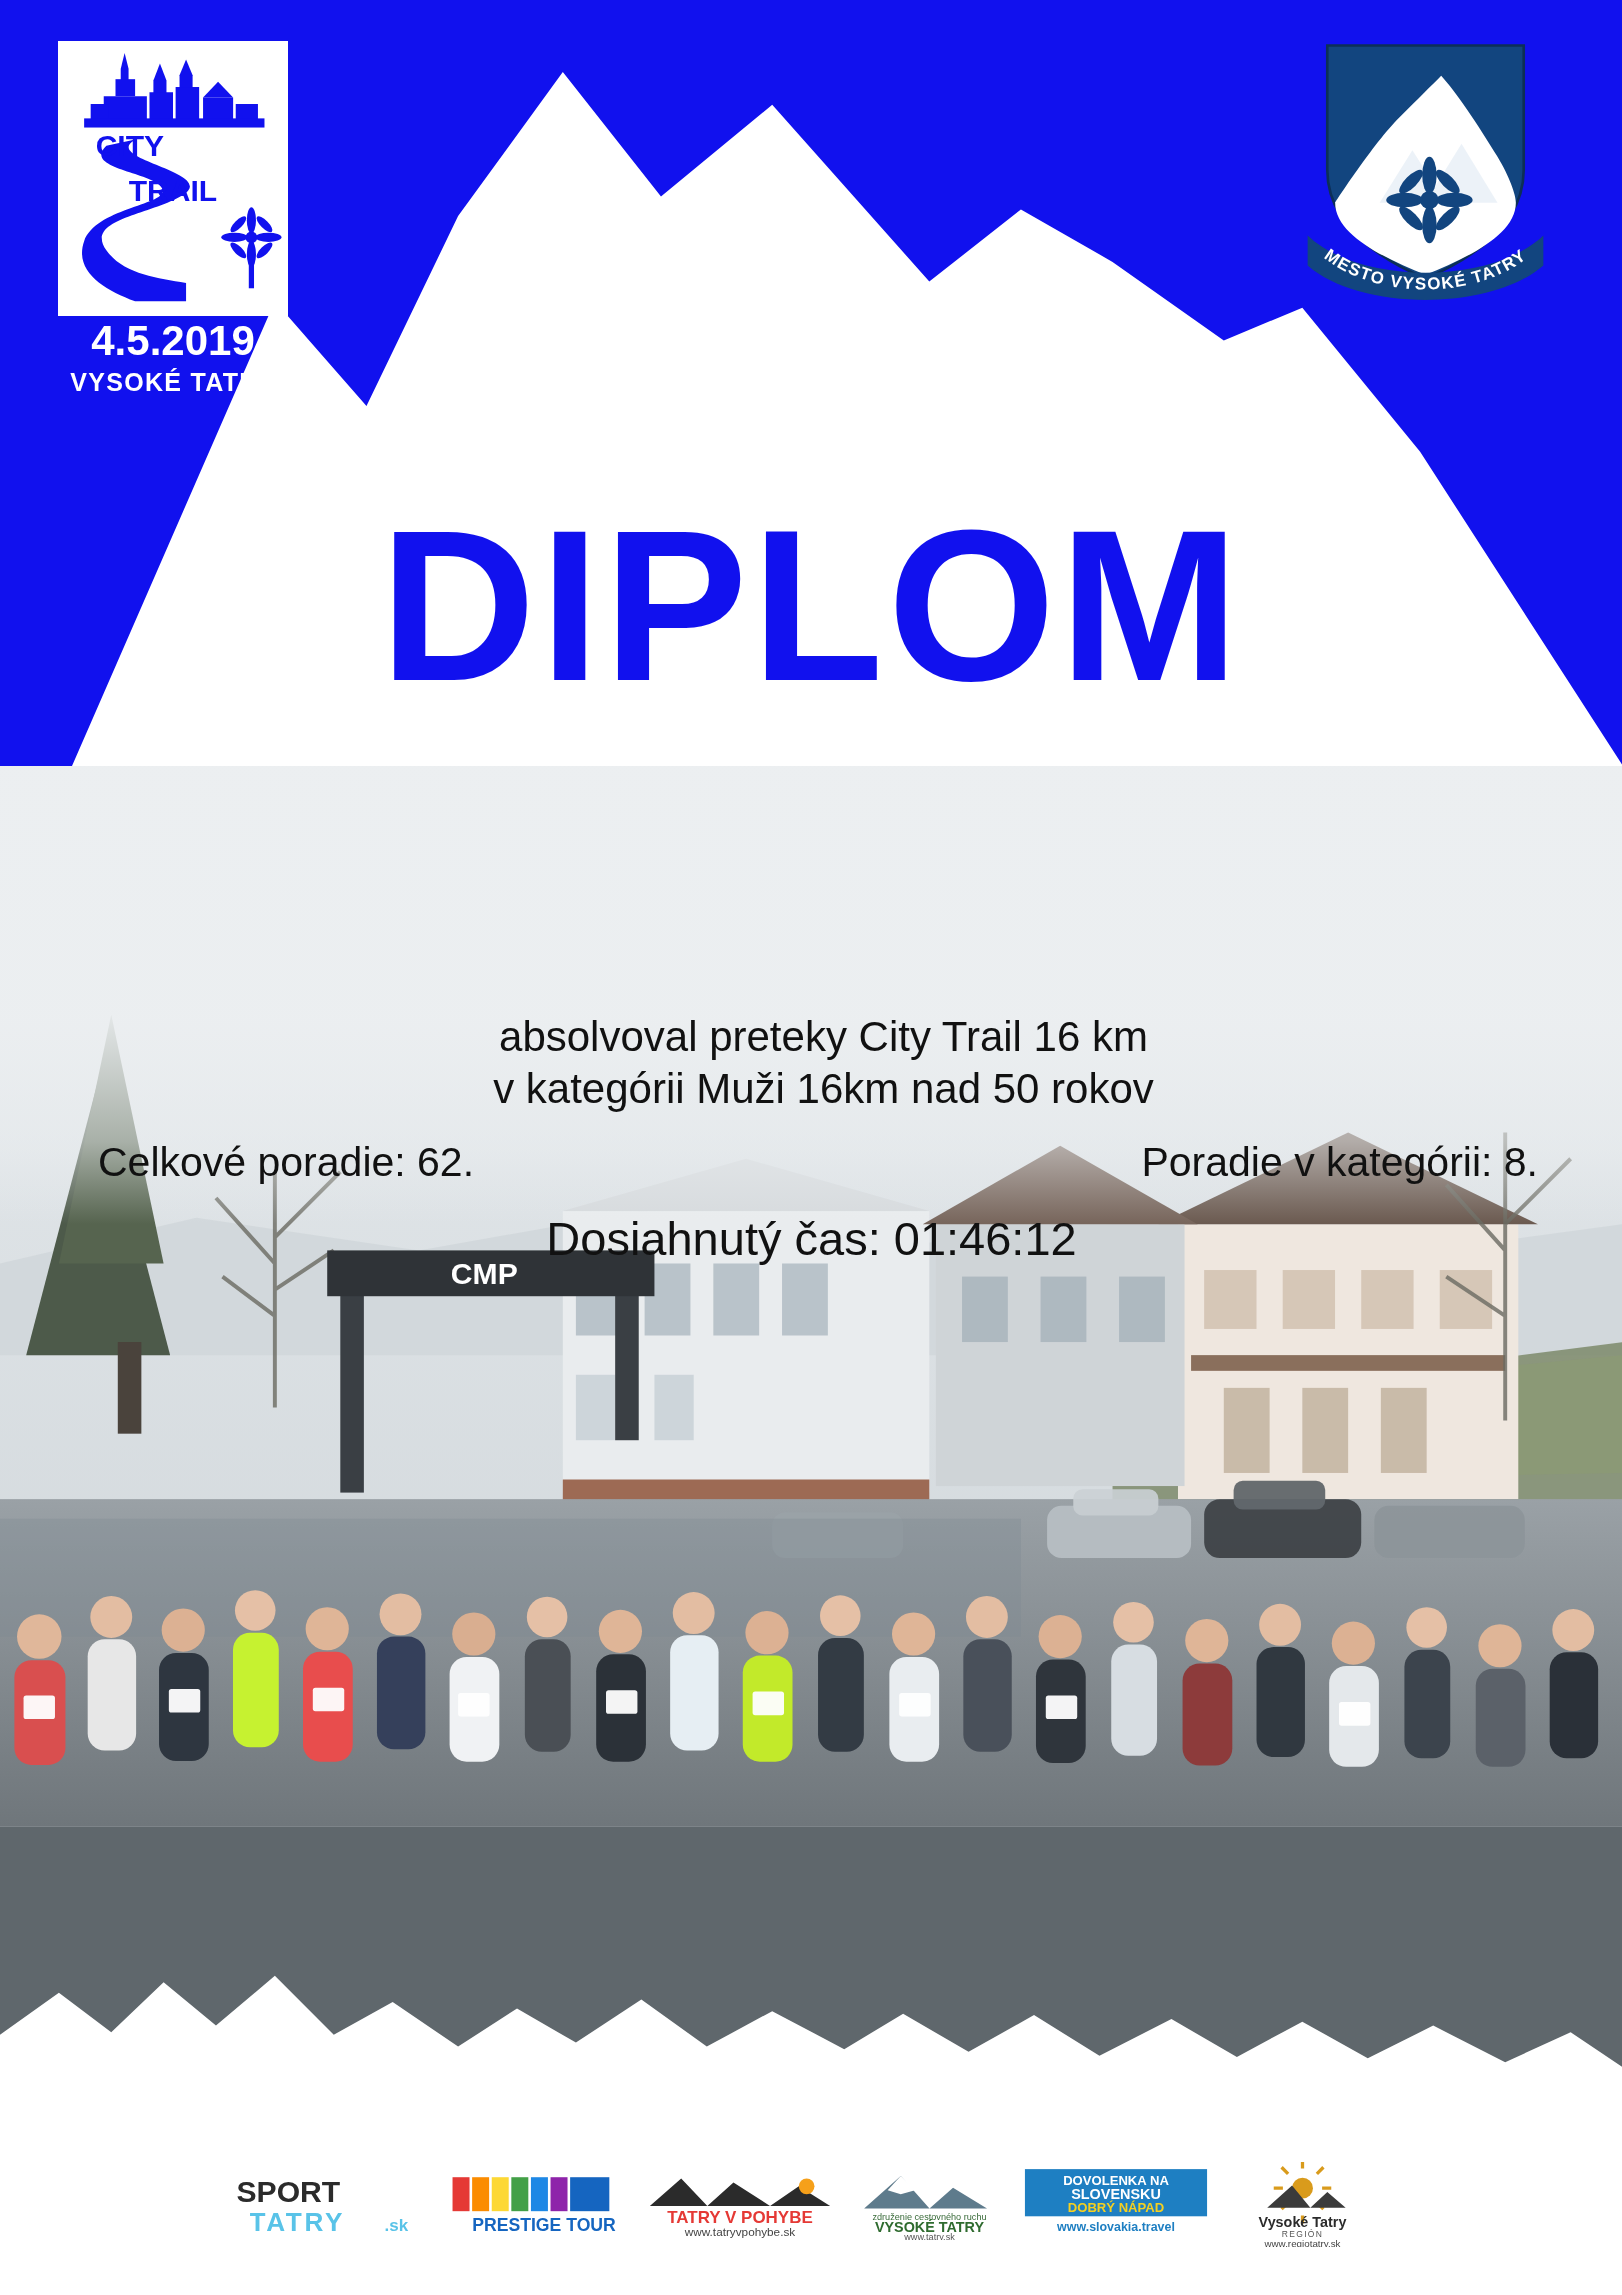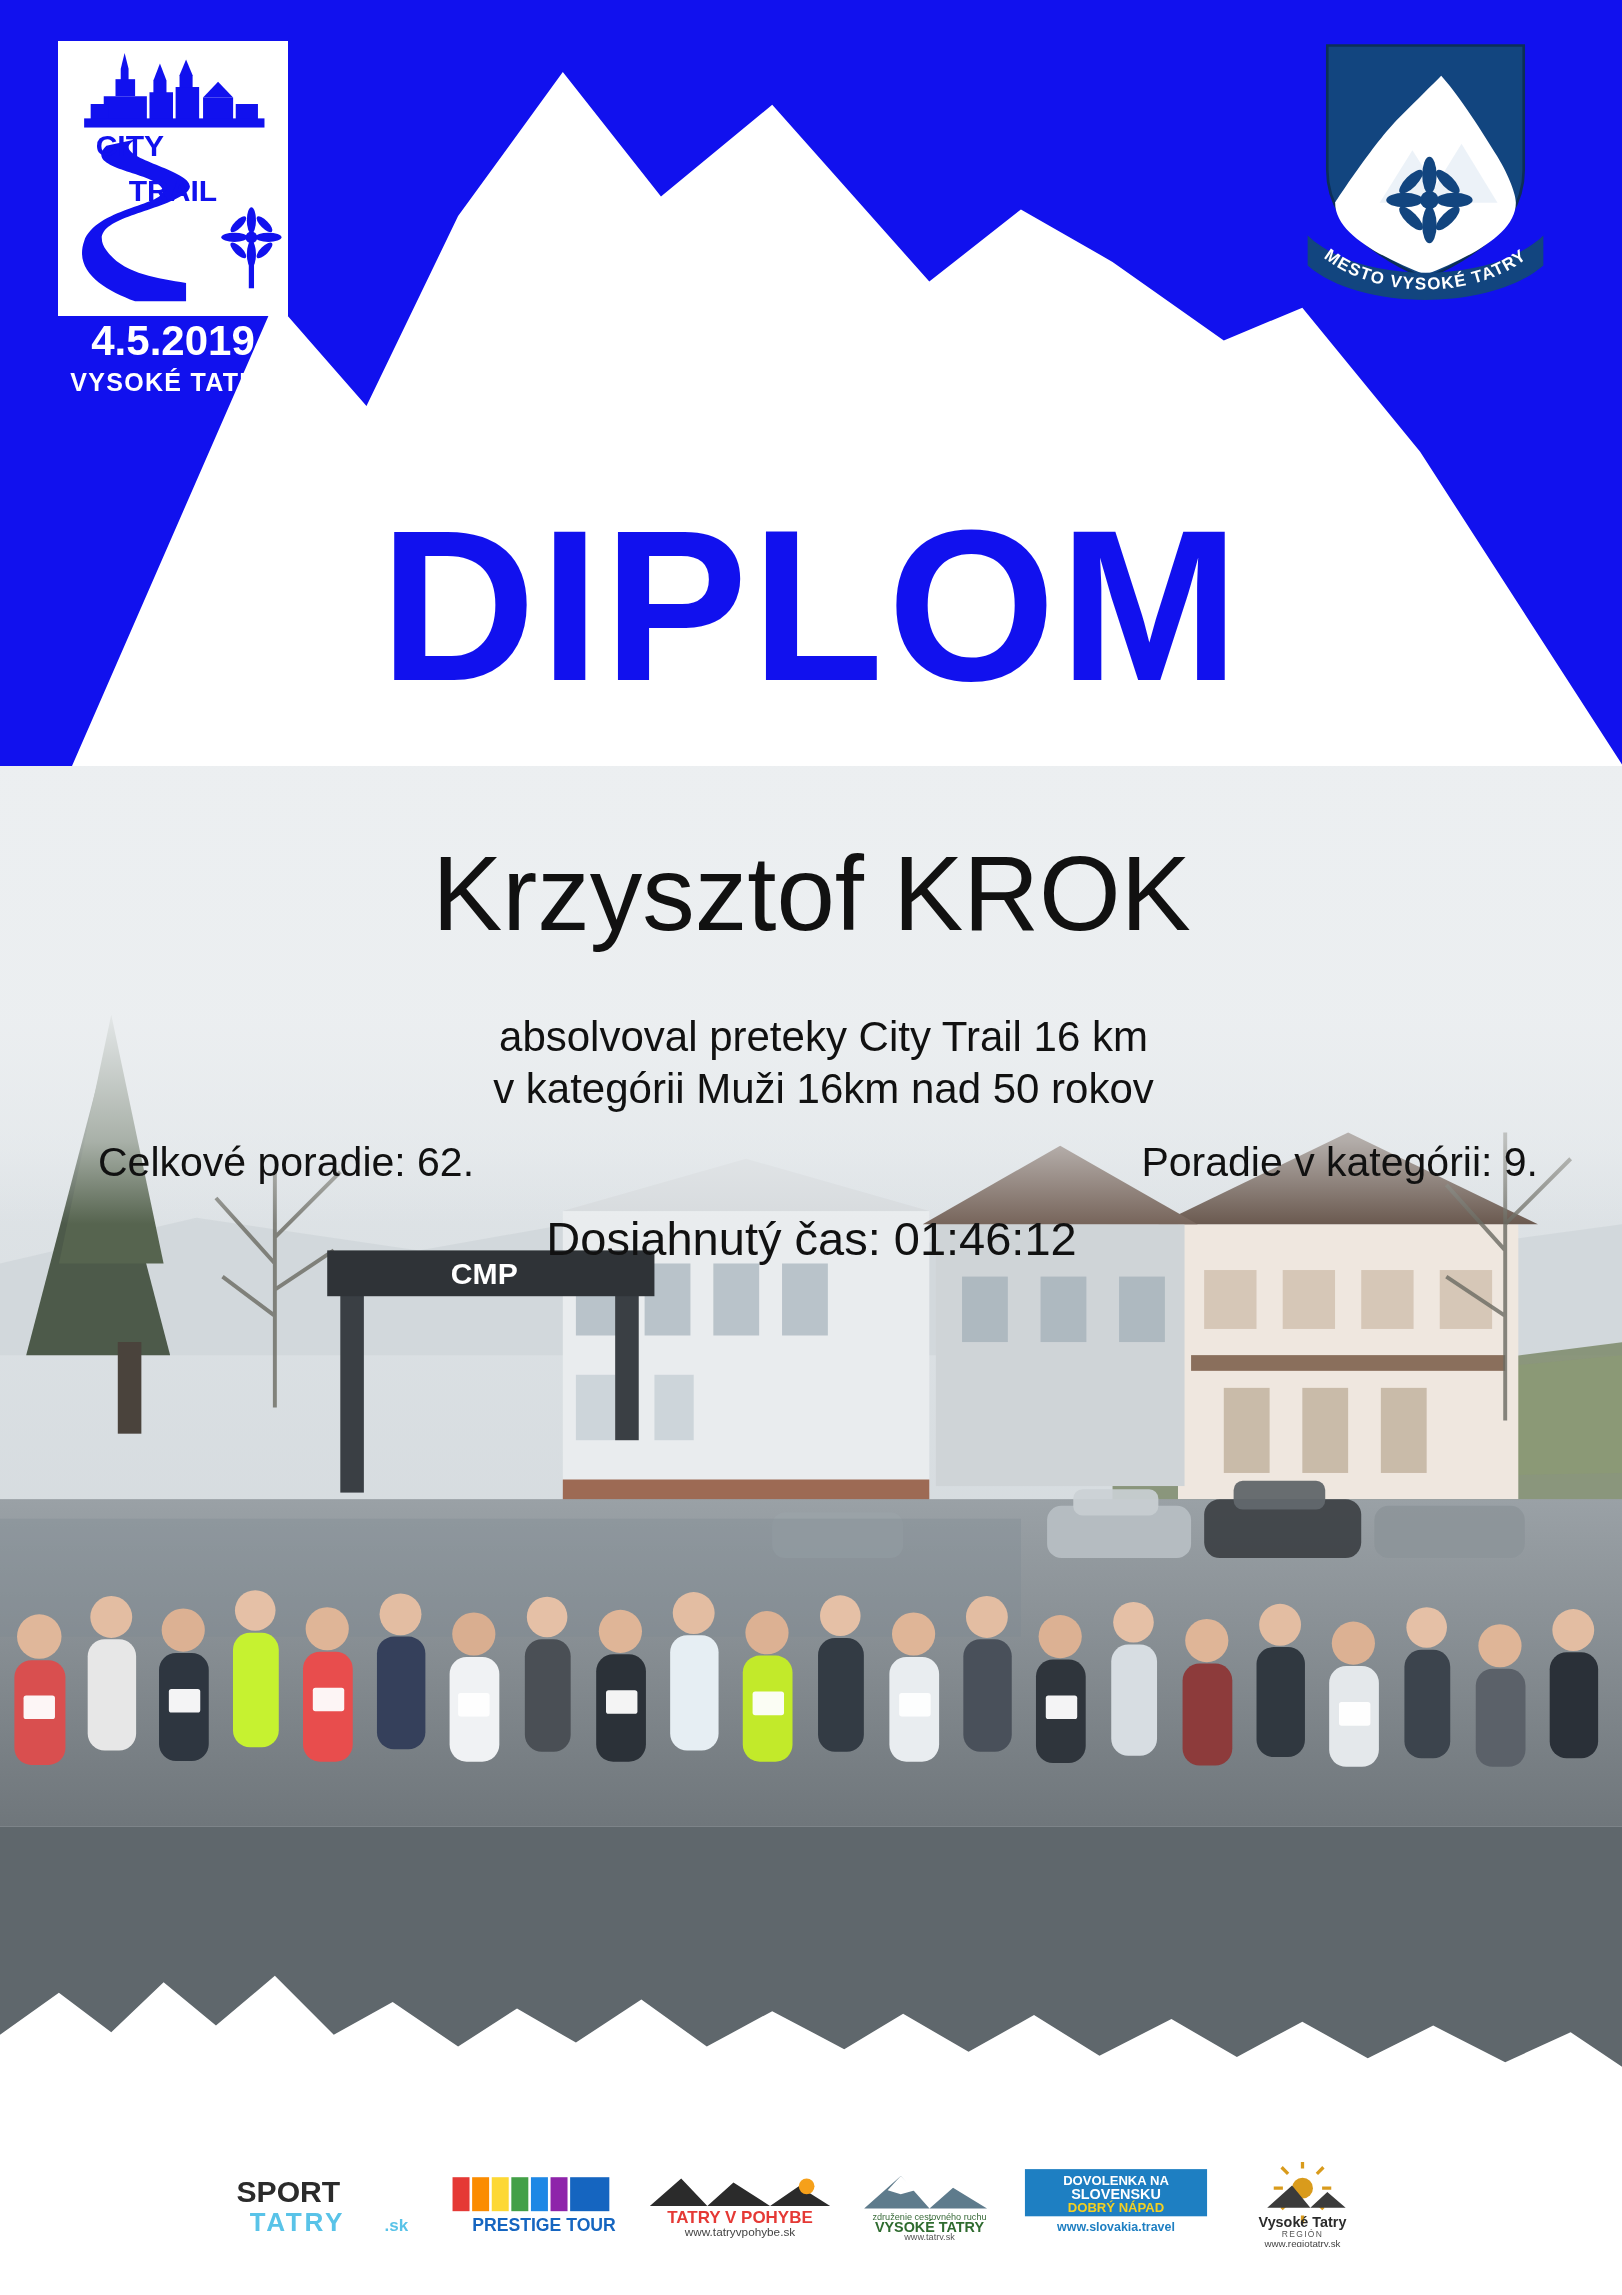--- a/index.html
+++ b/index.html
@@ -415,30 +415,29 @@
         </g>
       </g>
 
       <rect x="0" y="1620" width="2480" height="450" fill="#5f676c"></rect>
     </svg>
 
     <div class="photo-fade"></div>
   </div>
 
   <div class="text-layer">
-    <div class="runner-name">Krzysztof KROK</div>
     <div class="race-lines">
       <div>absolvoval preteky City Trail 16 km</div>
       <div>v kategórii Muži 16km nad 50 rokov</div>
     </div>
   </div>
 
   <div class="rank-row">
     <div>Celkové poradie: 62.</div>
-    <div>Poradie v kategórii: 9.</div>
+    <div>Poradie v kategórii: 8.</div>
   </div>
 
   <div class="time-line">Dosiahnutý čas: 01:46:12</div>
 
   <svg class="bottom-ridge" viewBox="0 0 2480 400" preserveAspectRatio="none">
     <polygon fill="#ffffff" points="0,400 0,250 90,186 170,246 250,170 330,236 420,160 510,250 600,200 700,268 790,210 880,262 980,196 1080,268 1180,214 1290,272 1380,218 1480,276 1580,220 1680,282 1790,226 1890,284 1990,230 2090,286 2190,236 2300,292 2400,246 2480,300 2480,400"></polygon>
   </svg>
 
   <div class="footer">
     <div class="sponsors">

